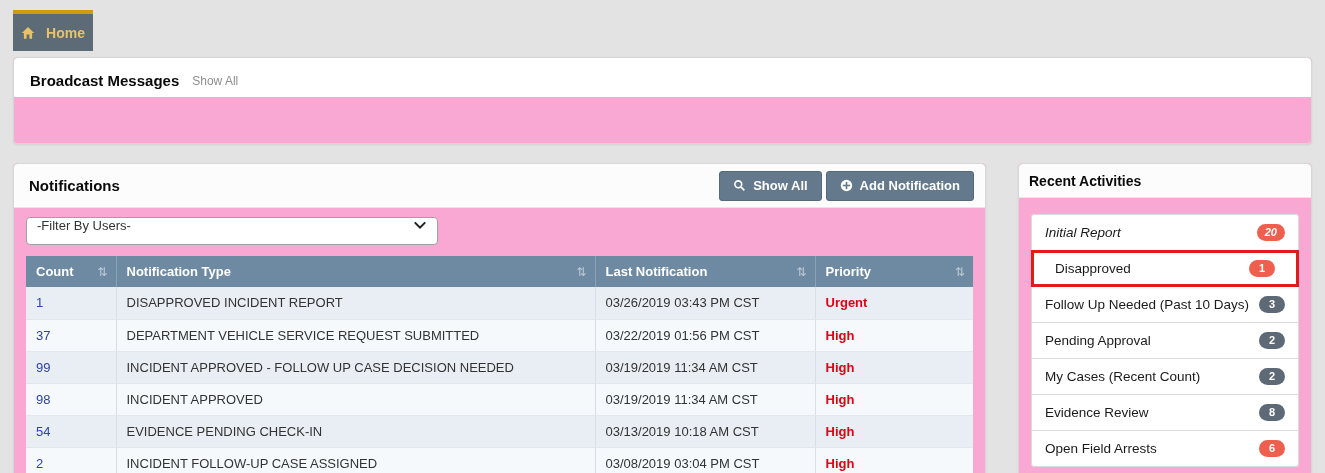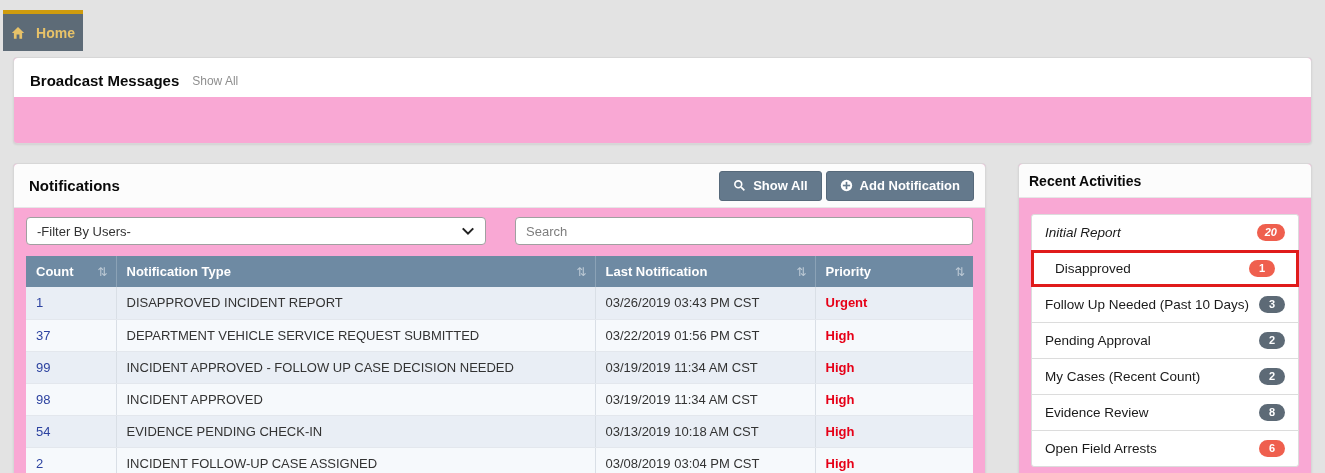--- a/index.html
+++ b/index.html
@@ -5,21 +5,21 @@
   * { margin:0; padding:0; box-sizing:border-box; }
   html,body { width:1325px; height:473px; overflow:hidden; }
   body {
     background:#e3e3e3;
     font-family:"Liberation Sans", sans-serif;
     position:relative;
     color:#222;
   }
   
   .home-tab {
-    position:absolute; left:3px; top:10px; width:80px; height:41px;
+    position:absolute; left:13px; top:10px; width:80px; height:41px;
     background:#5d6b77; border-top:4px solid #cf9c0e;
     display:flex; align-items:center; justify-content:center; gap:11px;
     color:#e7c269; font-weight:bold; font-size:14px; cursor:pointer;
   }
   .home-tab svg { width:14px; height:14px; fill:#e7c269; }
 
   
   .panel {
     position:absolute; background:#f9a8d4; border-radius:4px;
     border:1px solid #d7d7d7; box-shadow:0 1px 2px rgba(0,0,0,.08);
@@ -42,23 +42,23 @@
   .btn-group { display:flex; gap:4px; }
   .btn {
     background:#64798c; border:1px solid #56697a; border-radius:3px;
     color:#fff; font-weight:bold; font-size:13px; font-family:inherit;
     height:30px; padding:0 13px; display:flex; align-items:center; gap:7px; cursor:pointer;
   }
   .btn svg { width:13px; height:13px; }
   .notif-body { padding:9px 12px 0 12px; }
   .controls-row { display:flex; gap:29px; }
   .filter-select {
-    width:460px; height:28px; border:1px solid #a0a0a0; border-radius:4px;
+    width:412px; height:28px; border:1px solid #a0a0a0; border-radius:4px;
     background:#fff; font-size:13px; color:#333; padding:0 10px;
-    display:flex; align-items:center; justify-content:space-between; cursor:pointer;
+    display:flex; justify-content:space-between; cursor:pointer;
   }
   .filter-select svg { width:14px; height:14px; stroke:#222; }
   .search-input {
     flex:1; height:28px; border:1px solid #a0a0a0; border-radius:4px;
     font-size:13px; padding:0 10px; color:#333; font-family:inherit; outline:none;
   }
   .search-input::placeholder { color:#7d7d7d; }
 
   table { width:100%; border-collapse:collapse; margin-top:11px; table-layout:fixed; }
   thead th {
@@ -140,21 +140,20 @@
     </div>
   </div>
   <div class="notif-body">
     <div class="controls-row">
       <div class="filter-select">
         <span>-Filter By Users-</span>
         <svg viewBox="0 0 16 16" fill="none" stroke-width="2.4">
             <polyline points="2,5 8,11 14,5" stroke="#222"></polyline>
           </svg>
       </div>
-      <input class="search-input" type="text" placeholder="Search" style="">
     </div>
 
     <table>
       <colgroup>
           <col class="c-count">
           <col>
           <col class="c-last">
           <col class="c-priority">
         </colgroup>
       <thead>

